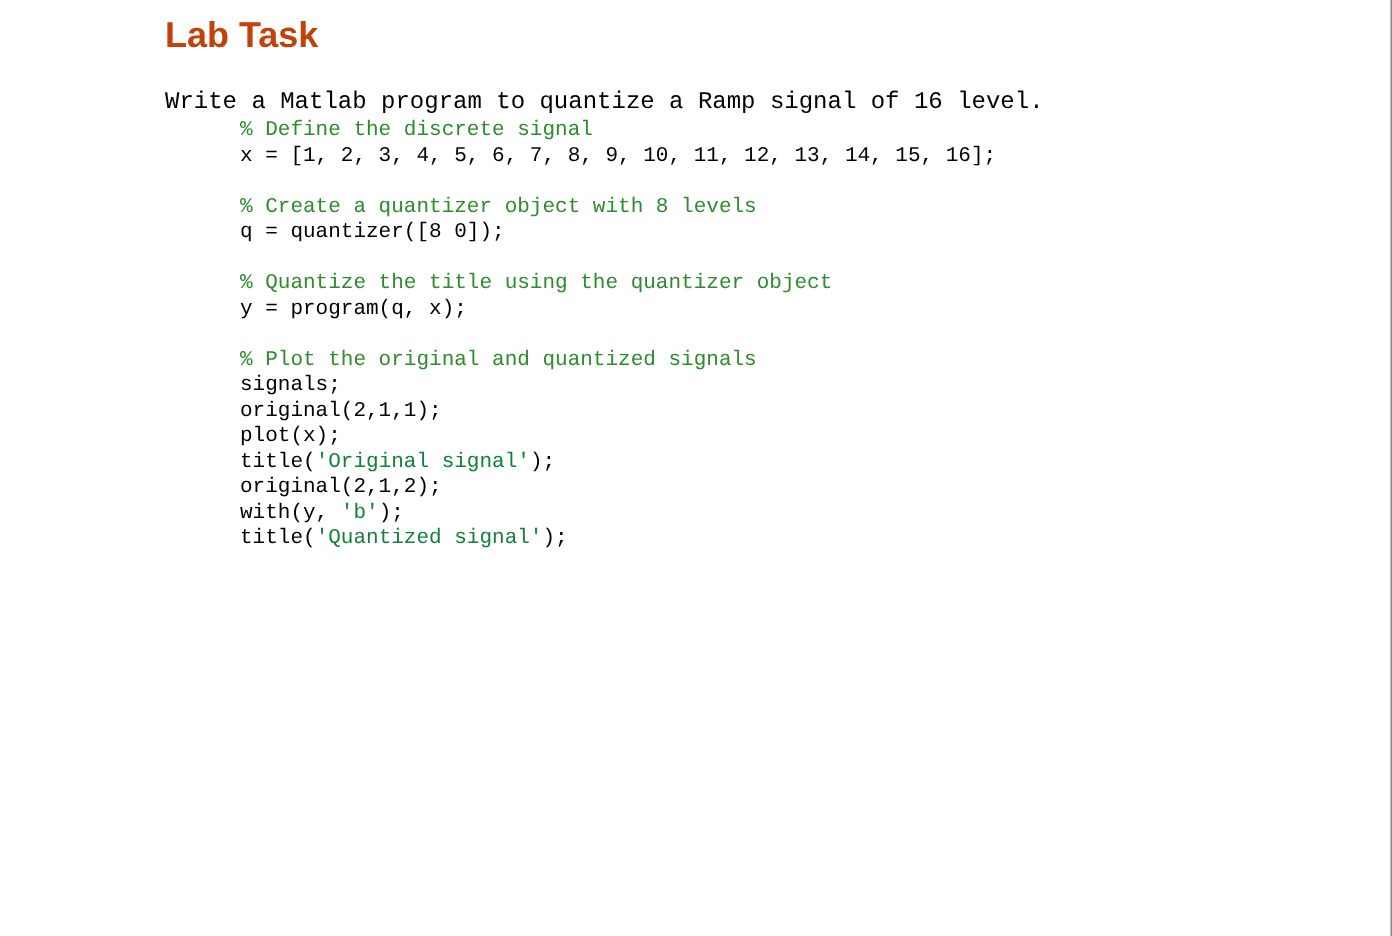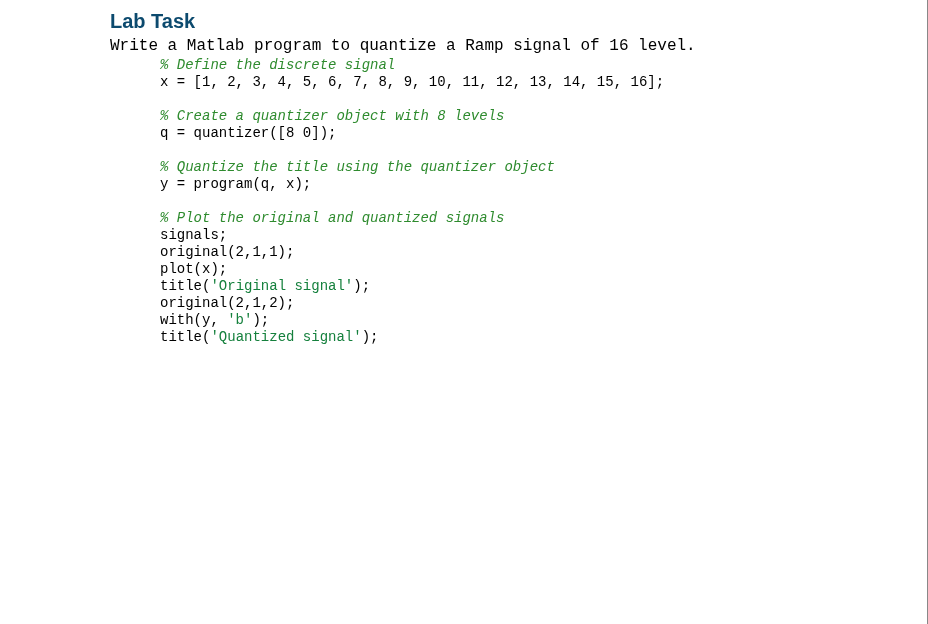--- a/index.html
+++ b/index.html
@@ -12,42 +12,41 @@
       height: 624px;
       background: #ffffff;
       font-family: Arial, Helvetica, sans-serif;
       border-right: 1px solid #888;
       position: relative;
     }
     .content {
       padding: 10px 0 0 110px;
     }
     .title {
-      font-size: 20px;
+      font-size: 24px;
       font-weight: bold;
-      color: #0c4a6e;
-      margin-bottom: 4px;
+      color: #c2410c;
+      margin-bottom: 21px;
     }
     .description {
       font-size: 16px;
       color: #000;
       margin-bottom: 2px;
       font-family: Liberation Mono, monospace;
     }
     .code-block {
       font-family: 'Courier New', Courier, monospace;
       font-size: 14px;
       line-height: 17px;
       padding-left: 50px;
       color: #000;
       white-space: pre;
     }
     .comment {
       color: #2e8b2e;
-      font-style: italic;
     }
     .string {
       color: #15803d;
     }
   </style>
 </head>
 <body>
 
 <div class="content">
   <div class="title">Lab Task</div>

